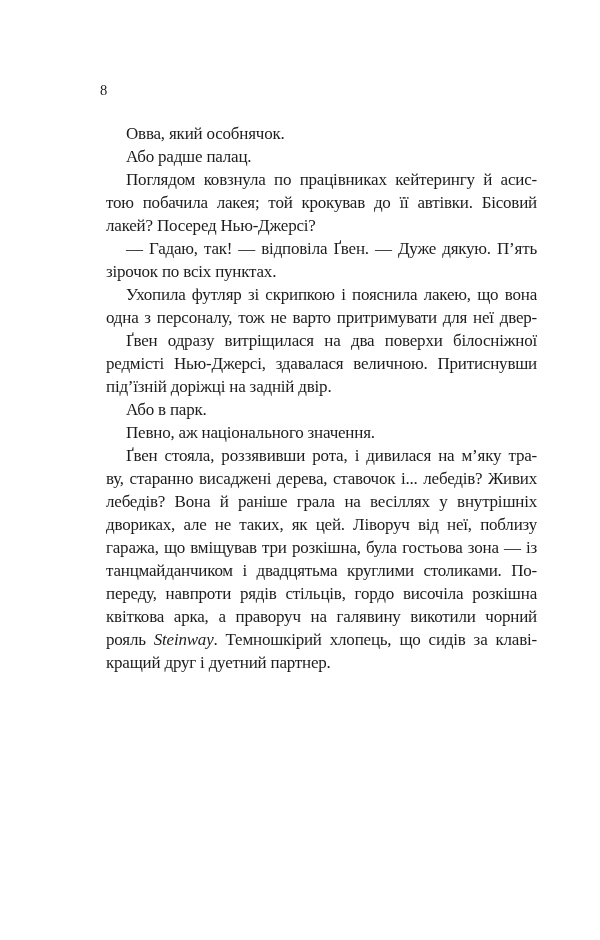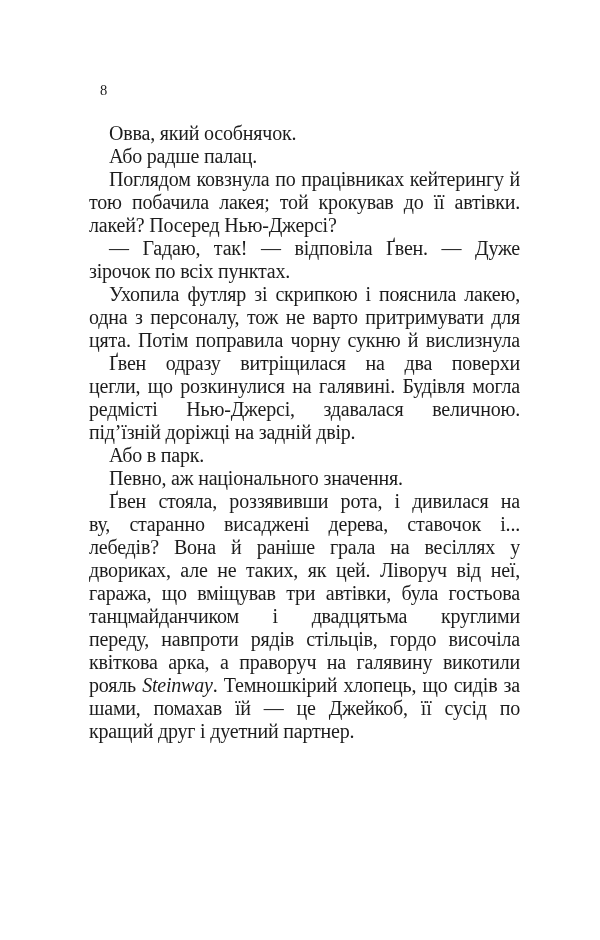--- a/index.html
+++ b/index.html
@@ -19,24 +19,24 @@
   .page-number {
     position: absolute;
     left: 100px;
     top: 81px;
     font-size: 14.5px;
     line-height: 18px;
     color: #1c1c1c;
   }
   .text-block {
     position: absolute;
-    left: 89px;
+    left: 106px;
     top: 122px;
     width: 431px;
-    font-size: 20px;
+    font-size: 17px;
     letter-spacing: -0.2px;
   }
   .paragraph {
     margin: 0;
     padding: 0;
   }
   .line {
     height: 23px;
     line-height: 23px;
     text-align: justify;
@@ -69,41 +69,38 @@
         <div class="line"><span>тою побачила лакея; той крокував до її автівки. Бісовий</span></div>
         <div class="line para-end"><span>лакей? Посеред Нью-Джерсі?</span></div>
       </div>
       <div class="paragraph">
         <div class="line indent"><span>— Гадаю, так! — відповіла Ґвен. — Дуже дякую. П’ять</span></div>
         <div class="line para-end"><span>зірочок по всіх пунктах.</span></div>
       </div>
       <div class="paragraph">
         <div class="line indent"><span>Ухопила футляр зі скрипкою і пояснила лакею, що вона</span></div>
         <div class="line"><span>одна з персоналу, тож не варто притримувати для неї двер-</span></div>
-        <div class="line para-end"><span>цята. Потім поправила чорну сукню й вислизнула із седана.</span></div>
       </div>
       <div class="paragraph">
         <div class="line indent"><span>Ґвен одразу витріщилася на два поверхи білосніжної</span></div>
-        <div class="line"><span>цегли, що розкинулися на галявині. Будівля могла зайняти</span></div>
         <div class="line"><span>редмісті Нью-Джерсі, здавалася величною. Притиснувши</span></div>
         <div class="line para-end"><span>під’їзній доріжці на задній двір.</span></div>
       </div>
       <div class="paragraph">
         <div class="line indent para-end"><span>Або в парк.</span></div>
       </div>
       <div class="paragraph">
         <div class="line indent para-end"><span>Певно, аж національного значення.</span></div>
       </div>
       <div class="paragraph">
         <div class="line indent"><span>Ґвен стояла, роззявивши рота, і дивилася на м’яку тра-</span></div>
         <div class="line"><span>ву, старанно висаджені дерева, ставочок і... лебедів? Живих</span></div>
         <div class="line"><span>лебедів? Вона й раніше грала на весіллях у внутрішніх</span></div>
         <div class="line"><span>двориках, але не таких, як цей. Ліворуч від неї, поблизу</span></div>
-        <div class="line"><span>гаража, що вміщував три автівки, була гостьова зона — із</span></div>
+        <div class="line"><span>гаража, що вміщував три розкішна, була гостьова зона — із</span></div>
         <div class="line"><span>танцмайданчиком і двадцятьма круглими столиками. По-</span></div>
         <div class="line"><span>переду, навпроти рядів стільців, гордо височіла розкішна</span></div>
         <div class="line"><span>квіткова арка, а праворуч на галявину викотили чорний</span></div>
         <div class="line"><span>рояль </span><i>Steinway</i><span>. Темношкірий хлопець, що сидів за клаві-</span></div>
-        <div class="line"><span>шами, помахав їй — це Джейкоб, її сусід по квартирі, най-</span></div>
         <div class="line para-end"><span>кращий друг і дуетний партнер.</span></div>
       </div>
     </div>
 </div>
 
 </body></html>

